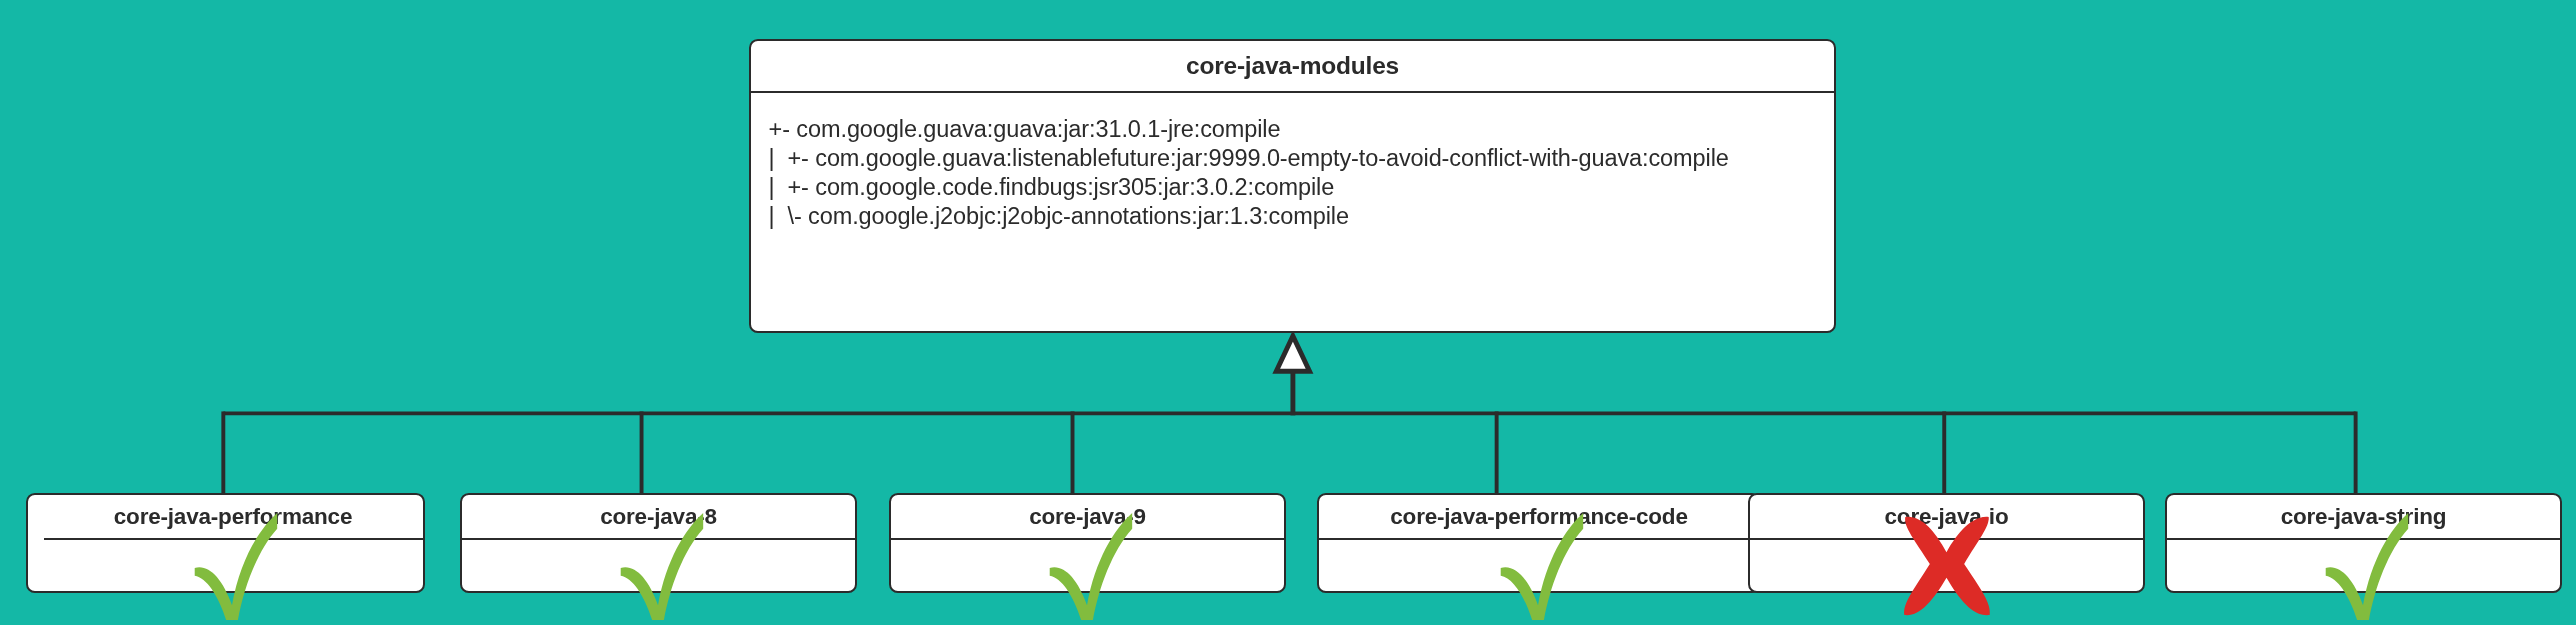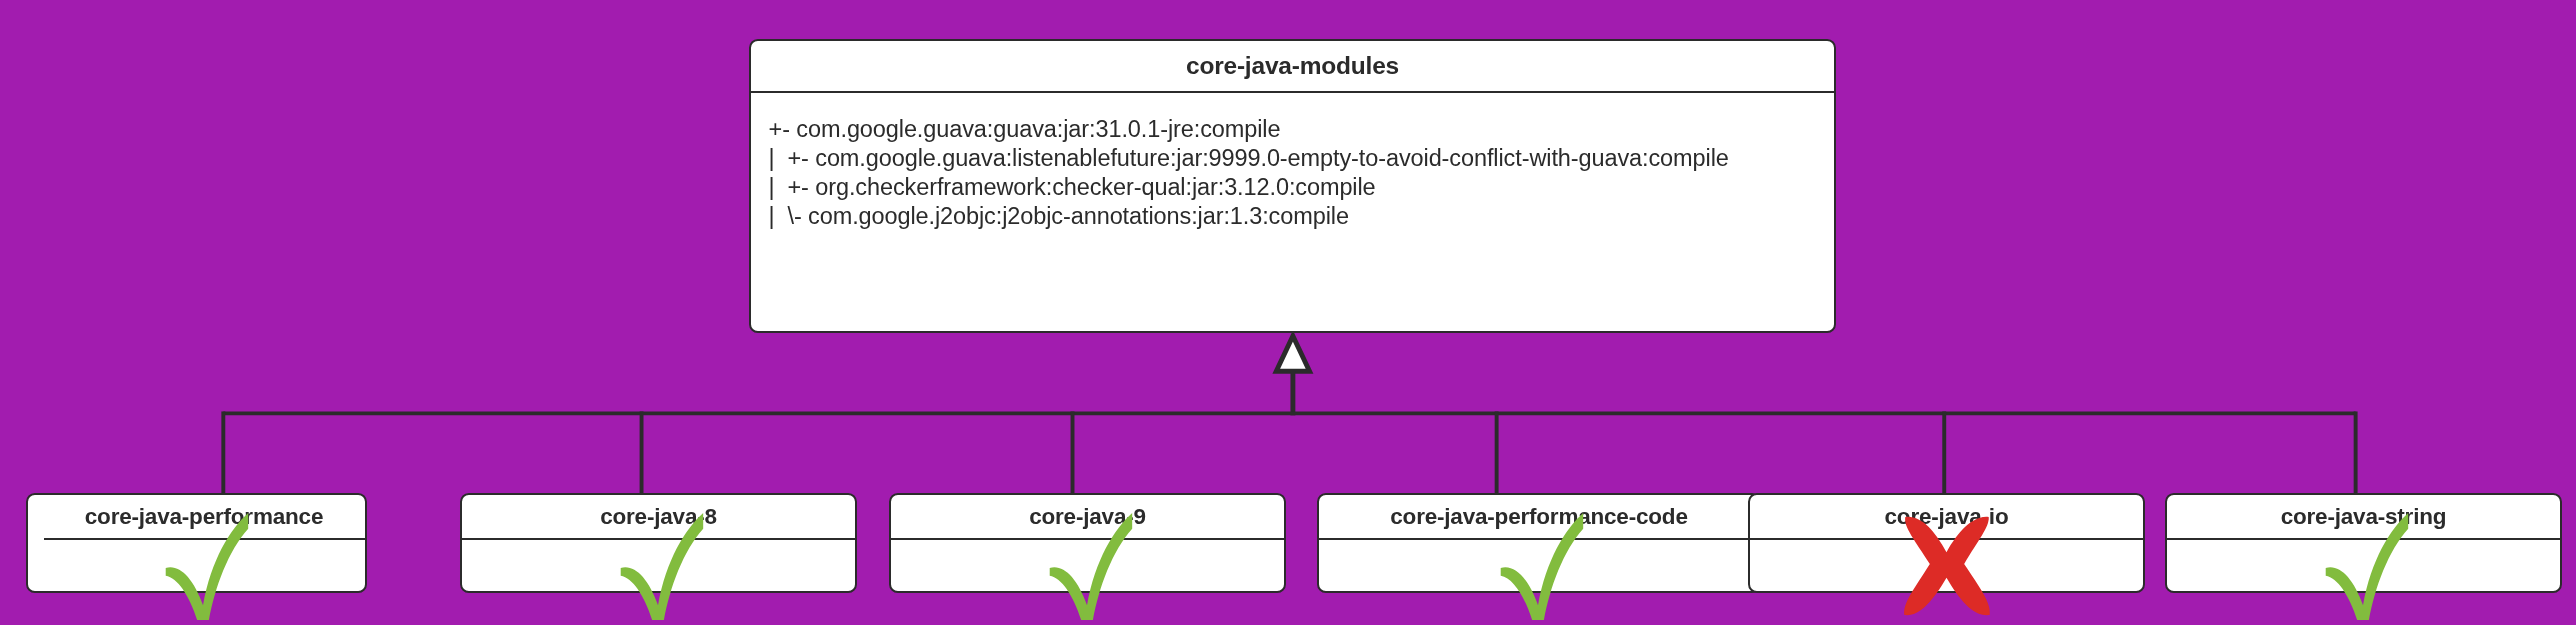--- a/index.html
+++ b/index.html
@@ -9,21 +9,21 @@
     background: #ffffff;
   }
   body {
     font-family: "Liberation Sans", sans-serif;
     color: #2b2b2b;
   }
   #canvas {
     position: relative;
     width: 2576px;
     height: 626px;
-    background: #a21caf;
+    background: #14b8a6;
     overflow: hidden;
   }
 
   
   #connectors {
     position: absolute;
     left: 0;
     top: 0;
     width: 2576px;
     height: 626px;
@@ -136,26 +136,26 @@
     <line x1="2405" y1="420" x2="2405" y2="505" stroke="#2b2b2b" stroke-width="4"></line>
   </svg>
 
   <div id="root-node">
     <div id="root-header">
       <span class="title">core-java-modules</span>
     </div>
     <div id="root-body">
       <div class="dep-line">+- com.google.guava:guava:jar:31.0.1-jre:compile</div>
       <div class="dep-line">|  +- com.google.guava:listenablefuture:jar:9999.0-empty-to-avoid-conflict-with-guava:compile</div>
-      <div class="dep-line">|  +- org.checkerframework:checker-qual:jar:3.12.0:compile</div>
+      <div class="dep-line">|  +- com.google.code.findbugs:jsr305:jar:3.0.2:compile</div>
       <div class="dep-line">|  \- com.google.j2objc:j2objc-annotations:jar:1.3:compile</div>
     </div>
   </div>
 
-  <div class="child-node" style="left:25.5px; width:341px;padding-left:16px;">
+  <div class="child-node" style="left:25.5px; width:399px;padding-left:16px;">
     <div class="child-header">
       <span class="title">core-java-performance</span>
     </div>
     <div class="child-body">
       <svg class="status-mark" viewBox="0 0 110 115" xmlns="http://www.w3.org/2000/svg">
         <path d="M16 62 C 30 58, 44 72, 54 100 C 62 54, 82 22, 100 6 L 100 22 C 80 44, 66 82, 60 115 L 48 115 C 40 90, 28 72, 16 70 Z" fill="#82bc3e"></path>
       </svg>
     </div>
   </div>
 

